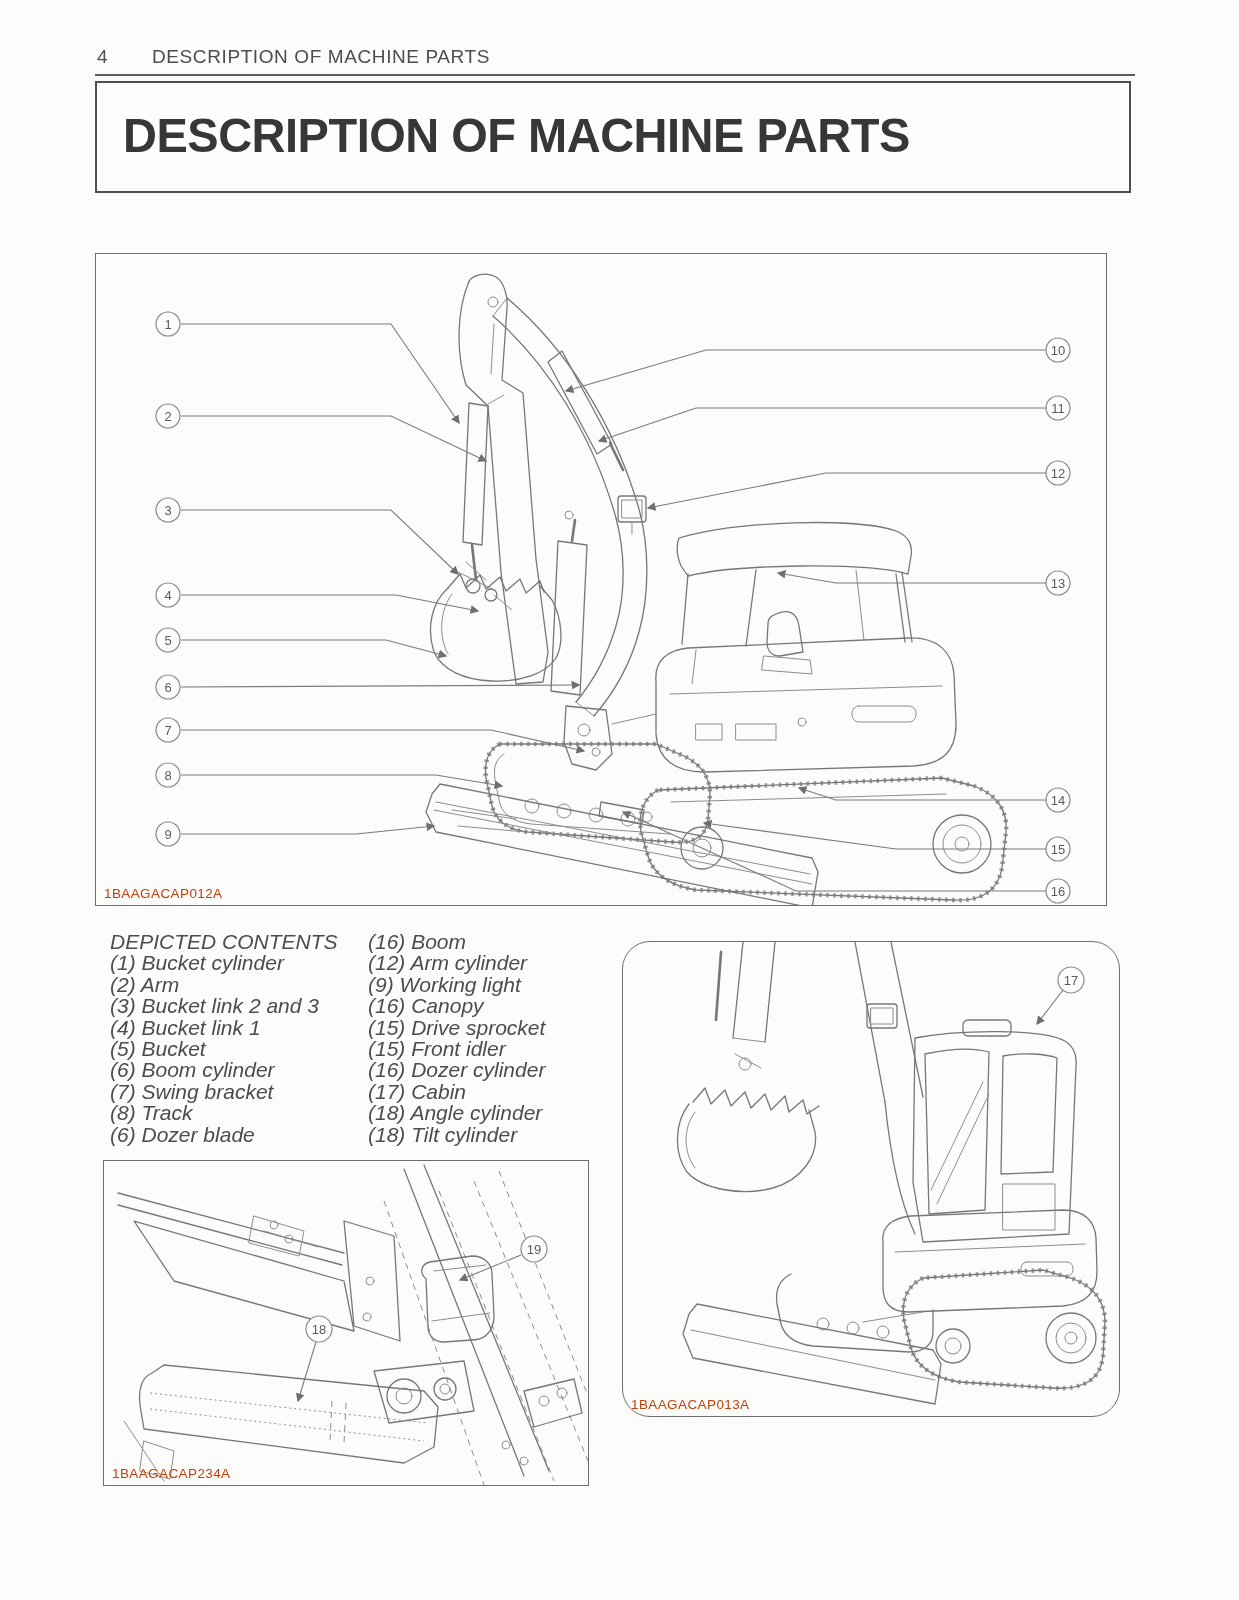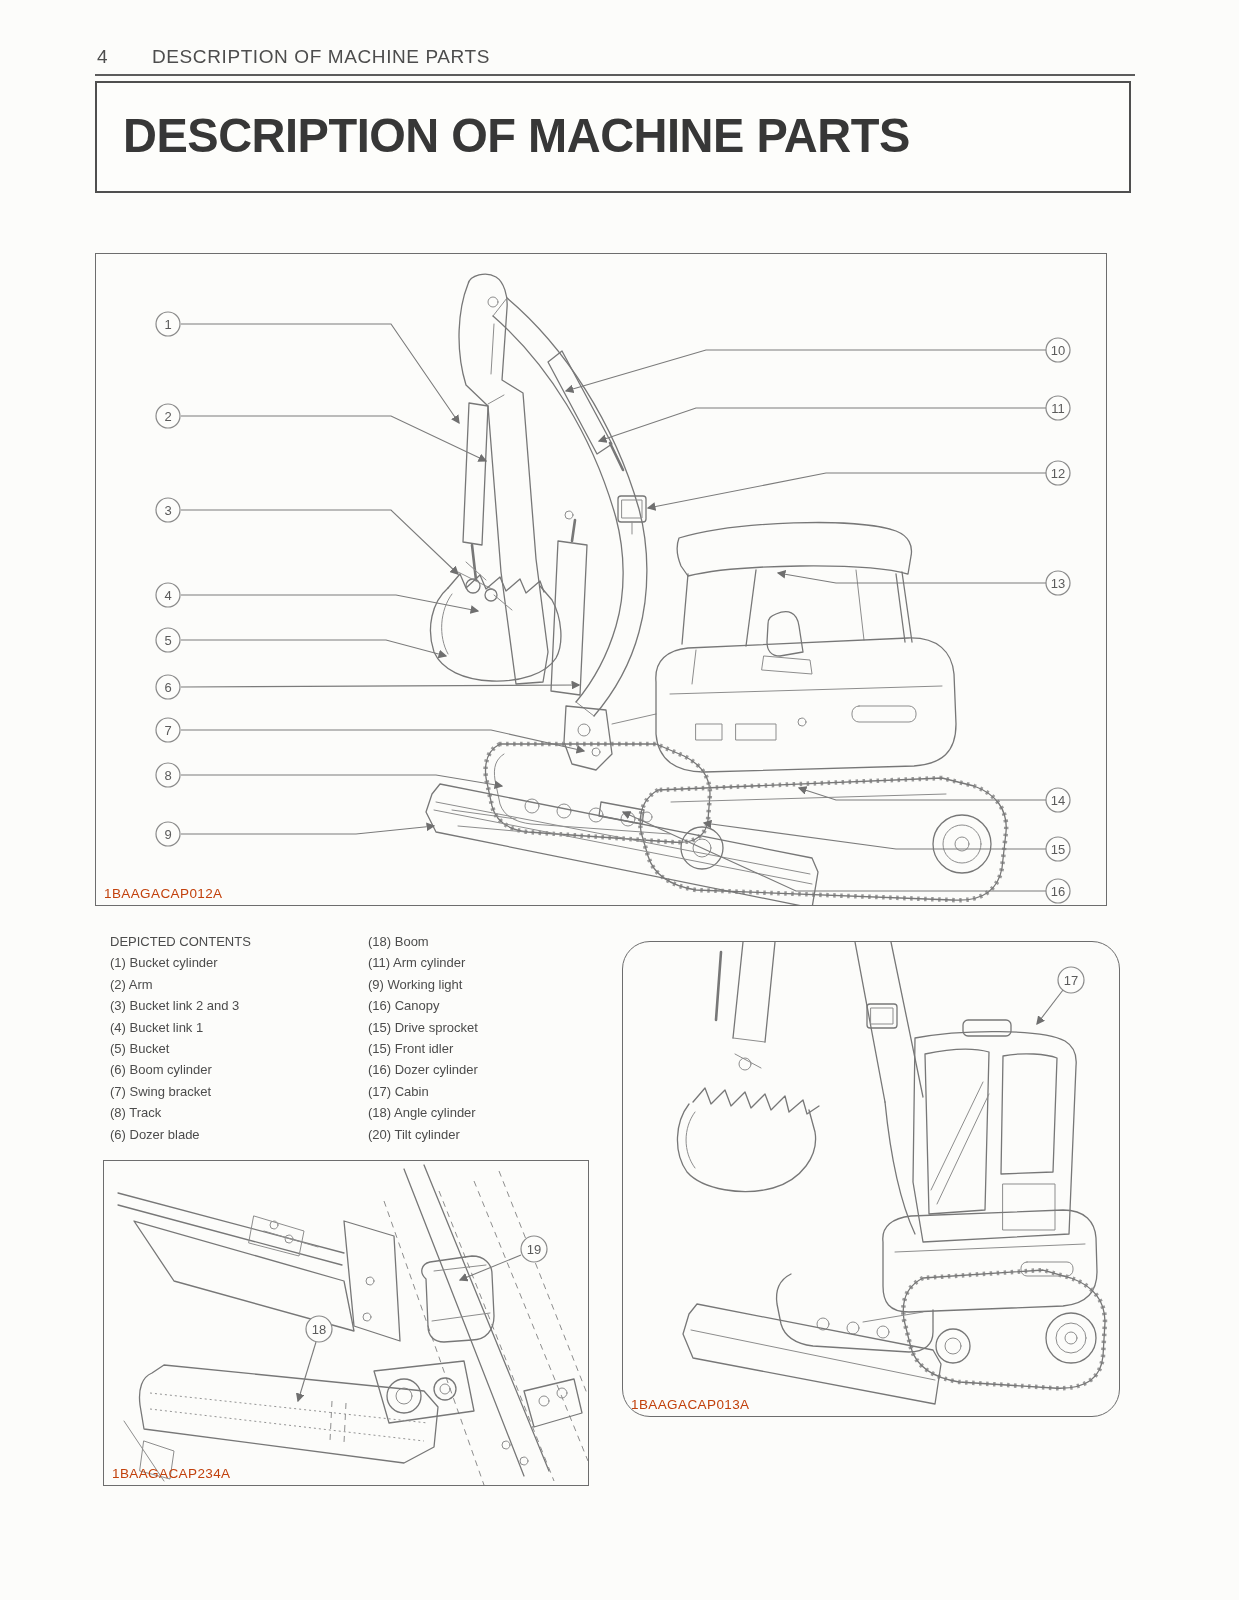--- a/index.html
+++ b/index.html
@@ -19,21 +19,21 @@
   .title-box h1{margin:0;padding:24px 0 0 26px;font-size:47px;font-weight:bold;
     letter-spacing:-0.5px;color:#373737;transform:scaleY(1.02);transform-origin:left top;}
   
   .figure{border:1.5px solid #6d6d6d;background:#fcfcfa;}
   .fig-main{left:95px;top:253px;width:1010px;height:651px;}
   .fig-detail{left:103px;top:1160px;width:484px;height:324px;}
   .fig-cabin{left:622px;top:941px;width:496px;height:474px;border-radius:28px;}
   .figure svg{display:block;width:100%;height:100%;}
   .fig-caption{position:absolute;left:8px;bottom:4px;font-size:13.5px;color:#c2410c;letter-spacing:0.4px;}
   
-  .contents-col{width:260px;font-size:13px;color:#4c4c4c;}
+  .contents-col{width:260px;font-size:21px;color:#4c4c4c;font-style:italic;}
   .contents-col .row{height:21.4px;line-height:21.4px;white-space:nowrap;}
   .col-left{left:110px;top:931px;}
   .col-right{left:368px;top:931px;}
   
   .ln{fill:none;stroke:#777;stroke-width:1.3;stroke-linejoin:round;stroke-linecap:round;}
   .ln-thin{fill:none;stroke:#8d8d8d;stroke-width:1;stroke-linejoin:round;stroke-linecap:round;}
   .ln-thick{fill:none;stroke:#777;stroke-width:2.6;stroke-linecap:round;}
   .dash{fill:none;stroke:#8d8d8d;stroke-width:1;stroke-dasharray:6 5;}
   .dots{fill:none;stroke:#949494;stroke-width:1;stroke-dasharray:2 3;}
   .tread{fill:none;stroke:#9b9b9b;stroke-width:4.5;stroke-dasharray:2.5 4.5;}
@@ -263,30 +263,30 @@
     <div class="row">(2) Arm</div>
     <div class="row">(3) Bucket link 2 and 3</div>
     <div class="row">(4) Bucket link 1</div>
     <div class="row">(5) Bucket</div>
     <div class="row">(6) Boom cylinder</div>
     <div class="row">(7) Swing bracket</div>
     <div class="row">(8) Track</div>
     <div class="row">(6) Dozer blade</div>
   </div>
   <div class="abs contents-col col-right">
-    <div class="row">(18) Boom</div>
-    <div class="row">(11) Arm cylinder</div>
+    <div class="row">(16) Boom</div>
+    <div class="row">(12) Arm cylinder</div>
     <div class="row">(9) Working light</div>
     <div class="row">(16) Canopy</div>
     <div class="row">(15) Drive sprocket</div>
     <div class="row">(15) Front idler</div>
     <div class="row">(16) Dozer cylinder</div>
     <div class="row">(17) Cabin</div>
     <div class="row">(18) Angle cylinder</div>
-    <div class="row">(20) Tilt cylinder</div>
+    <div class="row">(18) Tilt cylinder</div>
   </div>
 
   <div class="abs figure fig-detail">
     <svg viewBox="0 0 484 324">
       <defs>
         <marker id="arrB" viewBox="0 0 10 10" refX="8.5" refY="5" markerWidth="8" markerHeight="8" orient="auto">
           <path d="M0,0 L10,5 L0,10 Z" fill="#6f6f6f"></path>
         </marker>
       </defs>
 

